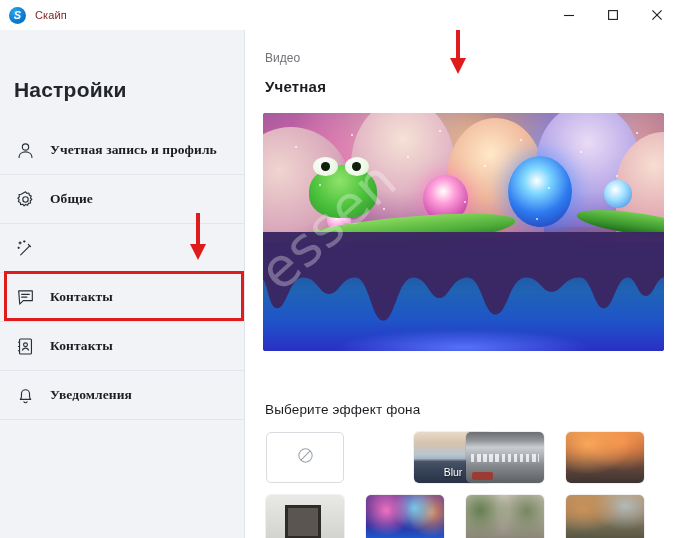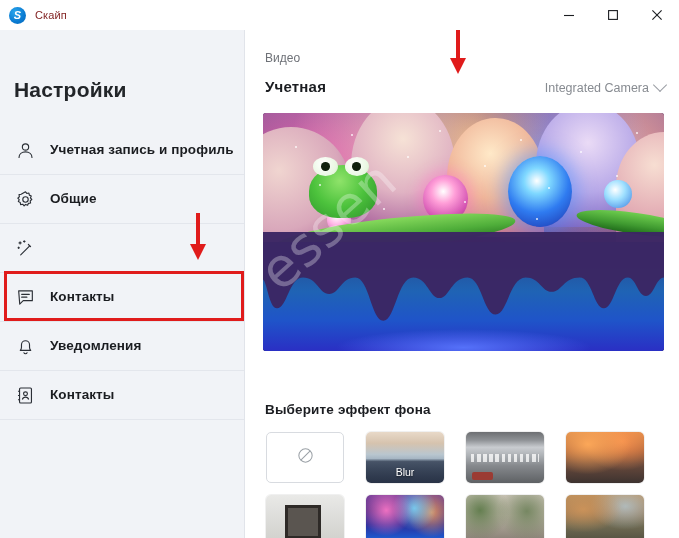--- a/index.html
+++ b/index.html
@@ -95,20 +95,21 @@
   }
   .settings-title {
     font-size: 21px;
     font-weight: bold;
     color: #222529;
     padding: 48px 0 0 14px;
     letter-spacing: 0.2px;
   }
   .nav-list {
     margin-top: 24px;
+    font-family: Liberation Serif, serif;
   }
   .nav-item {
     position: relative;
     display: flex;
     align-items: center;
     gap: 14px;
     min-height: 49px;
     padding: 4px 10px 4px 14px;
     box-sizing: border-box;
     border-bottom: 1px solid #e3e6ec;
@@ -331,21 +332,21 @@
     white-space: nowrap;
     pointer-events: none;
   }
 
   
   .bg-title {
     position: absolute;
     top: 372px;
     left: 19px;
     font-size: 13.5px;
-    font-weight: bold;
+    font-weight: normal;
     color: #1b1d21;
     letter-spacing: 0.15px;
   }
   .thumb-grid {
     position: absolute;
     top: 402px;
     left: 20px;
     width: 400px;
     display: grid;
     grid-template-columns: repeat(4, 78px);
@@ -377,20 +378,21 @@
     text-align: center;
     color: #ffffff;
     font-size: 10.5px;
     text-shadow: 0 1px 2px rgba(0,0,0,0.55);
   }
   .t-blur {
     background:
       linear-gradient(180deg, rgba(255,255,255,0.0) 52%, rgba(40,50,70,0.72) 58%, rgba(35,45,65,0.85) 100%),
       linear-gradient(180deg, #e8d9c8 0%, #d6c3ae 22%, #b9c6cf 44%, #8fa3b6 62%, #4a5668 100%);
     filter: blur(0.4px);
+    margin-left: 48px;
   }
   .t-office {
     background:
       linear-gradient(180deg, #6d6f72 0%, #8f9296 16%, #c9ccd0 30%, #aeb2b6 46%, #86898d 66%, #5e6164 100%),
       #8a8d90;
     position: relative;
   }
   .t-office::after {
     content: "";
     position: absolute;
@@ -541,53 +543,49 @@
           <svg width="21" height="21" viewBox="0 0 24 24" fill="none" stroke="#2b2f36" stroke-width="1.3" stroke-linecap="round" stroke-linejoin="round">
             <path d="M4.2 4.4h15.6v11.2H9.4l-4 3.9z"></path>
             <path d="M7.6 8.4h8.8M7.6 11.6h6"></path>
           </svg>
         </span>
         <span class="nav-label">Контакты</span>
       </div>
 
       <div class="nav-item">
         <span class="nav-icon">
-          <svg width="21" height="21" viewBox="0 0 24 24" fill="none" stroke="#2b2f36" stroke-width="1.3" stroke-linecap="round" stroke-linejoin="round">
-            <path d="M6 16.4c1-1 1.4-2 1.4-3.6V10a4.6 4.6 0 0 1 9.2 0v2.8c0 1.6.4 2.6 1.4 3.6z"></path>
-            <path d="M10.2 19.2a2 2 0 0 0 3.6 0"></path>
-          </svg>
-        </span>
-        <span class="nav-label">Уведомления</span>
-      </div>
-
-      <div class="nav-item">
-        <span class="nav-icon">
           <svg width="21" height="21" viewBox="0 0 24 24" fill="none" stroke="#2b2f36" stroke-width="1.3" stroke-linejoin="round">
             <rect x="5.2" y="3.4" width="13.6" height="17.2" rx="1.2"></rect>
             <circle cx="12" cy="10" r="2.2"></circle>
             <path d="M8.4 16.6c.5-1.8 1.9-2.7 3.6-2.7s3.1.9 3.6 2.7"></path>
             <path d="M5.2 7.2H3.4M5.2 12H3.4M5.2 16.8H3.4"></path>
           </svg>
         </span>
         <span class="nav-label">Контакты</span>
       </div>
 
+      <div class="nav-item">
+        <span class="nav-icon">
+          <svg width="21" height="21" viewBox="0 0 24 24" fill="none" stroke="#2b2f36" stroke-width="1.3" stroke-linecap="round" stroke-linejoin="round">
+            <path d="M6 16.4c1-1 1.4-2 1.4-3.6V10a4.6 4.6 0 0 1 9.2 0v2.8c0 1.6.4 2.6 1.4 3.6z"></path>
+            <path d="M10.2 19.2a2 2 0 0 0 3.6 0"></path>
+          </svg>
+        </span>
+        <span class="nav-label">Уведомления</span>
+      </div>
+
     </div>
   </div>
 
   <div class="main">
 
     <div class="section-kicker">Видео</div>
 
     <div class="camera-row">
       <div class="camera-label">Учетная</div>
-      <div class="camera-select">
-        <span>Integrated Camera</span>
-        <span class="chev"></span>
-      </div>
     </div>
 
     <div class="video-preview">
       <div class="vp-layer vp-sky"></div>
 
       <div class="dome d1"></div>
       <div class="dome d2"></div>
       <div class="dome d3"></div>
       <div class="dome d4"></div>
       <div class="dome d5"></div>

